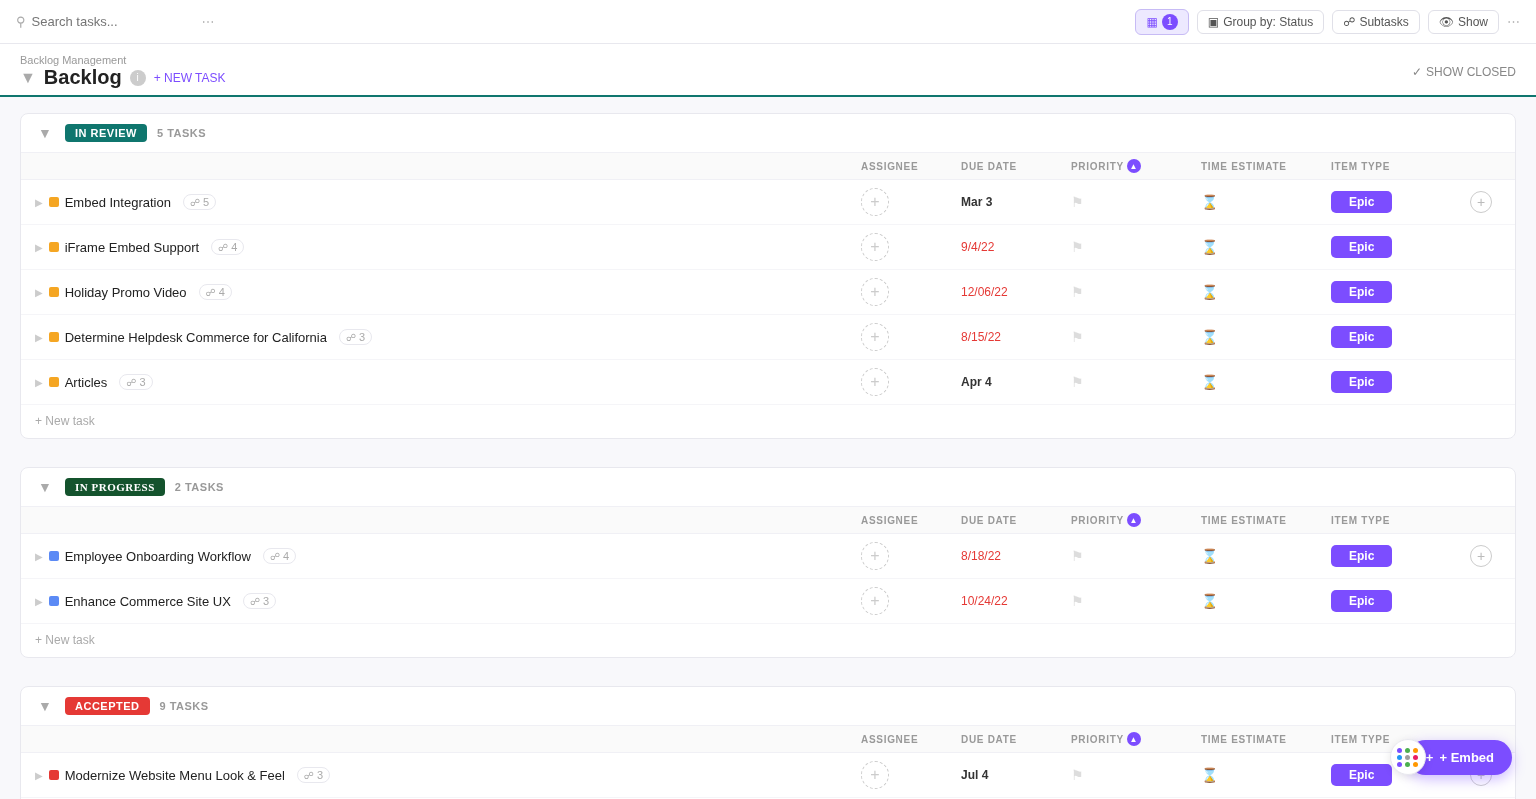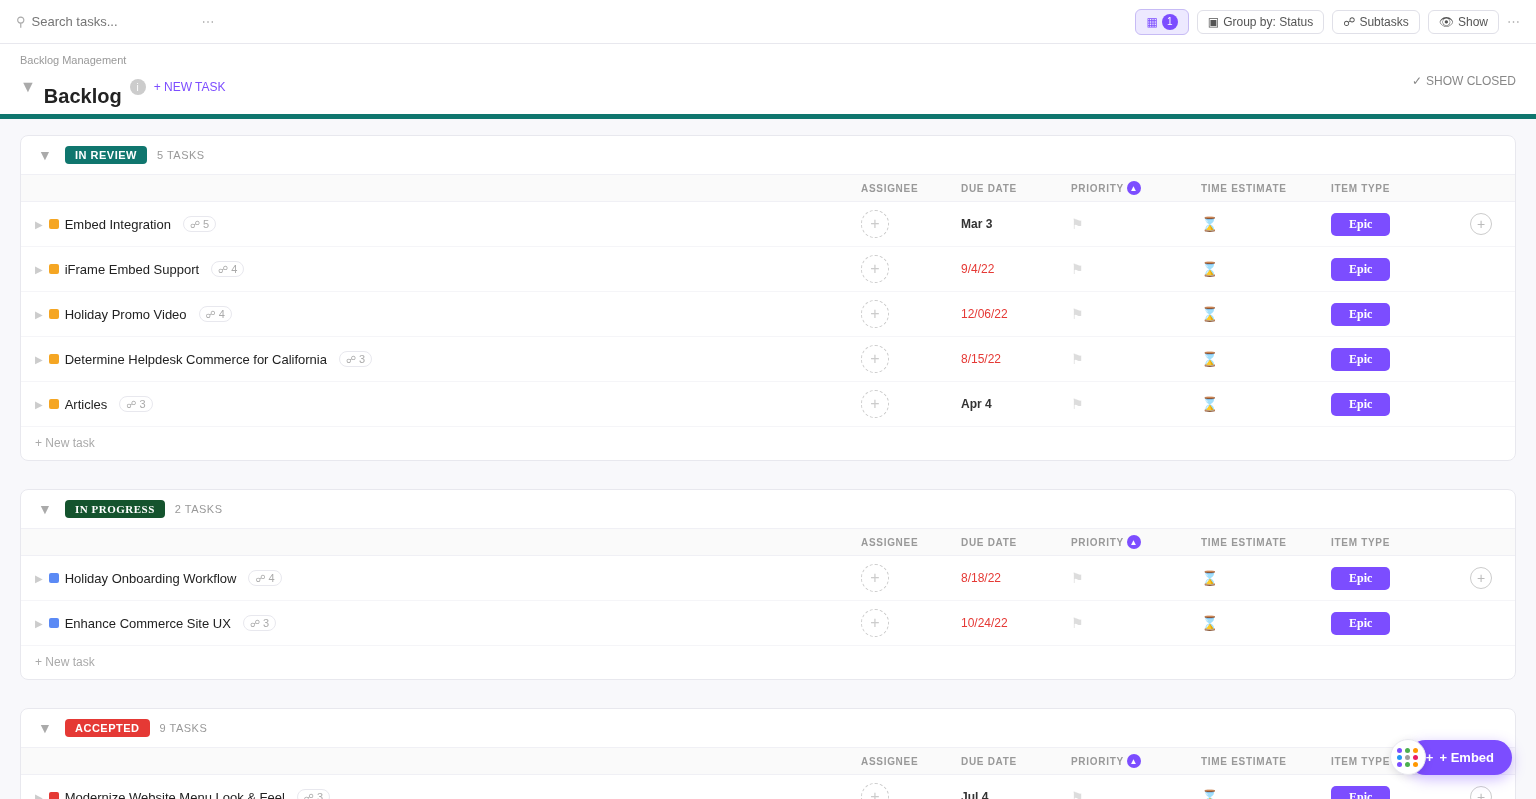--- a/index.html
+++ b/index.html
@@ -8,40 +8,40 @@
     
     .topbar { display: flex; align-items: center; padding: 0 16px; height: 44px; background: #fff; border-bottom: 1px solid #e8e8ee; gap: 8px; }
     .search-area { display: flex; align-items: center; gap: 6px; color: #aaa; flex: 1; }
     .search-area input { border: none; outline: none; background: transparent; color: #aaa; font-size: 13px; width: 160px; }
     .topbar-actions { display: flex; align-items: center; gap: 8px; margin-left: auto; }
     .topbar-btn { display: flex; align-items: center; gap: 4px; padding: 4px 10px; border-radius: 6px; border: 1px solid #e0e0e8; background: #fff; cursor: pointer; font-size: 12px; color: #555; }
     .topbar-btn.purple-bg { background: #ede9ff; border-color: #c7bbf5; color: #7c4dff; }
     .filter-badge { background: #7c4dff; color: #fff; border-radius: 50%; width: 16px; height: 16px; display: inline-flex; align-items: center; justify-content: center; font-size: 10px; }
 
     
-    .page-header { padding: 10px 20px 6px 20px; background: #fff; border-bottom: 5px solid #0f766e; display: flex; align-items: center; justify-content: space-between; }
+    .page-header { padding: 10px 20px 6px 20px; background: #fff; border-bottom: 2px solid #0f766e; display: flex; align-items: center; justify-content: space-between; }
     .breadcrumb { font-size: 11px; color: #999; }
     .page-title-row { display: flex; align-items: center; gap: 8px; }
-    .page-title { font-size: 20px; font-weight: 700; color: #222; margin-top: 19px; }
+    .page-title { font-size: 20px; font-weight: 700; color: #222; }
     .info-icon { width: 16px; height: 16px; border-radius: 50%; background: #ccc; color: #fff; display: inline-flex; align-items: center; justify-content: center; font-size: 10px; cursor: pointer; }
     .new-task-btn { font-size: 12px; color: #7c4dff; cursor: pointer; font-weight: 500; }
     .show-closed-btn { font-size: 12px; color: #888; cursor: pointer; display: flex; align-items: center; gap: 4px; }
 
     
     .main { padding: 16px 20px; overflow-y: auto; height: calc(100vh - 88px); }
 
     
     .section { margin-bottom: 28px; background: #fff; border-radius: 8px; border: 1px solid #e8e8ee; }
     .section-header { display: flex; align-items: center; gap: 10px; padding: 10px 14px; border-bottom: 1px solid #f0f0f5; }
     .collapse-btn { cursor: pointer; color: #aaa; font-size: 14px; width: 20px; display: flex; align-items: center; justify-content: center; }
     .status-badge { padding: 3px 10px; border-radius: 4px; font-size: 11px; font-weight: 700; color: #fff; letter-spacing: 0.5px; }
     .badge-review { background: #0f766e; }
     .badge-progress { background: #14532d; font-family: Liberation Serif, serif; }
     .badge-accepted { background: #e53935; }
-    .task-count { font-size: 11px; color: #999; font-weight: 400; letter-spacing: 0.5px; }
+    .task-count { font-size: 11px; color: #999; font-weight: 700; letter-spacing: 0.5px; }
 
     
     .col-headers { display: grid; grid-template-columns: 1fr 100px 110px 130px 130px 130px 40px; padding: 6px 14px; background: #fafafa; border-bottom: 1px solid #f0f0f5; }
     .col-header { font-size: 10px; font-weight: 700; color: #999; letter-spacing: 0.7px; text-transform: uppercase; display: flex; align-items: center; gap: 3px; }
     .sort-icon { width: 14px; height: 14px; background: #7c4dff; border-radius: 50%; display: inline-flex; align-items: center; justify-content: center; color: #fff; font-size: 8px; }
 
     
     .task-row { display: grid; grid-template-columns: 1fr 100px 110px 130px 130px 130px 40px; padding: 8px 14px; border-bottom: 1px solid #f5f5f8; align-items: center; cursor: pointer; }
     .task-name-cell { display: flex; align-items: center; gap: 6px; }
     .expand-arrow { color: #ccc; font-size: 10px; }
@@ -58,21 +58,21 @@
     .due-date-cell { font-size: 12px; }
     .date-overdue { color: #e53935; }
     .date-normal { color: #333; font-weight: bold; }
 
     .priority-cell { display: flex; align-items: center; }
     .flag-icon { color: #ddd; font-size: 14px; }
 
     .time-cell { display: flex; align-items: center; }
     .time-icon { color: #ddd; font-size: 14px; }
 
-    .item-type-cell { display: flex; align-items: flex-end; font-family: Liberation Serif, serif; }
+    .item-type-cell { display: flex; align-items: flex-end; }
     .epic-badge { background: #7c4dff; color: #fff; padding: 4px 18px; border-radius: 5px; font-size: 12px; font-weight: 600; }
 
     .add-col { display: flex; align-items: center; justify-content: center; }
     .add-circle { width: 22px; height: 22px; border-radius: 50%; border: 1.5px solid #ccc; display: flex; align-items: center; justify-content: center; color: #bbb; font-size: 14px; cursor: pointer; }
 
     .new-task-row { padding: 8px 14px 10px; }
     .new-task-link { font-size: 12px; color: #aaa; cursor: pointer; }
 
     
     .fab { position: fixed; bottom: 24px; right: 24px; background: #7c4dff; color: #fff; border-radius: 22px; padding: 10px 18px; display: flex; align-items: center; gap: 6px; font-size: 13px; font-weight: 600; cursor: pointer; box-shadow: 0 4px 14px rgba(124,77,255,0.4); z-index: 100; }
@@ -303,21 +303,21 @@
           <div class="col-header">DUE DATE</div>
           <div class="col-header">PRIORITY <span class="sort-icon">▲</span></div>
           <div class="col-header">TIME ESTIMATE</div>
           <div class="col-header">ITEM TYPE</div>
           <div class="col-header"></div>
         </div>
         <div class="task-row">
           <div class="task-name-cell">
       <span class="expand-arrow">▶</span>
       <span class="priority-dot dot-blue"></span>
-      <span class="task-name">Holiday Onboarding Workflow</span>
+      <span class="task-name">Employee Onboarding Workflow</span>
       <span class="subtask-count">
         <span style="font-size:10px;">☍</span>
         <span>4</span>
       </span>
     </div>
           <div class="assignee-cell">
             <div class="avatar-add">
               <span style="font-size:16px;color:#ccc;">+</span>
             </div>
           </div>

